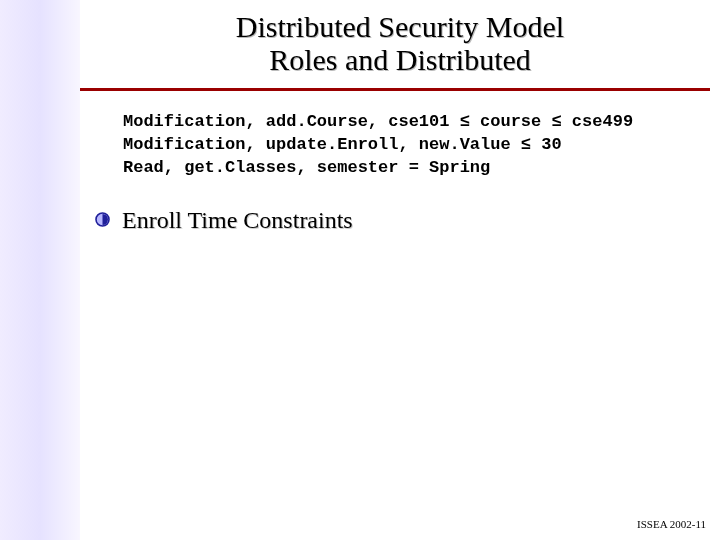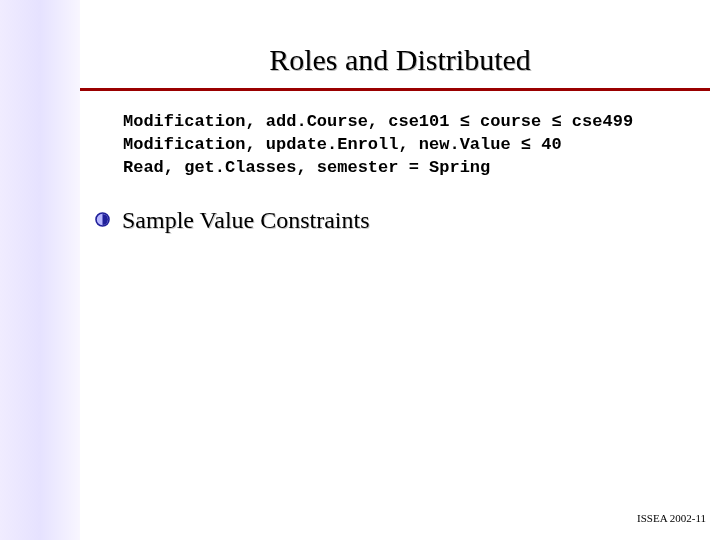--- a/index.html
+++ b/index.html
@@ -97,21 +97,21 @@
   .code-block {
     margin: 6px 0 26px 28px;
     font-family: 'Courier New', Courier, monospace;
     font-weight: bold;
     font-size: 17px;
     line-height: 1.35;
     white-space: pre;
   }
   .footer {
     position: absolute;
-    right: 14px; bottom: 16px;
+    right: 14px; bottom: 10px;
     font-family: 'Times New Roman', serif;
     font-size: 11px;
     color: #000;
     text-align: right;
   }
 </style>
 </head>
 <body>
 
 <div class="slide">
@@ -160,39 +160,39 @@
       <text font-size="5" fill="#0b0b78" font-family="serif">
         <textPath href="#arcTop" startOffset="6">Computer Science</textPath>
       </text>
       <text font-size="5" fill="#b00000" font-family="serif">
         <textPath href="#arcBot" startOffset="10">and Engineering</textPath>
       </text>
     </svg>
   </div>
 
   <div class="title">
-    <br>
+    <span>Distributed Security Model</span><br>
     <span>Roles and Distributed</span>
   </div>
 
   <div class="title-rule"></div>
 
   <div class="body">
 
     <div class="code-block">Modification, add.Course, cse101 ≤ course ≤ cse499
-Modification, update.Enroll, new.Value ≤ 40
+Modification, update.Enroll, new.Value ≤ 30
 Read, get.Classes, semester = Spring</div>
 
     <div class="bullet-row">
       <span class="bullet-icon">
         <svg width="15" height="15" viewBox="0 0 15 15">
           <circle cx="7.5" cy="7.5" r="6.5" fill="#b8b8ff" stroke="#20209a" stroke-width="1.6"></circle>
           <path d="M7.5 2 A5.5 5.5 0 0 1 7.5 13" fill="#20209a"></path>
         </svg>
       </span>
-      <div class="bullet-text">Sample Value Constraints</div>
+      <div class="bullet-text">Enroll Time Constraints</div>
     </div>
 
   </div>
 
   <div class="footer">ISSEA 2002-11</div>
 
 </div>
 
 </body></html>

